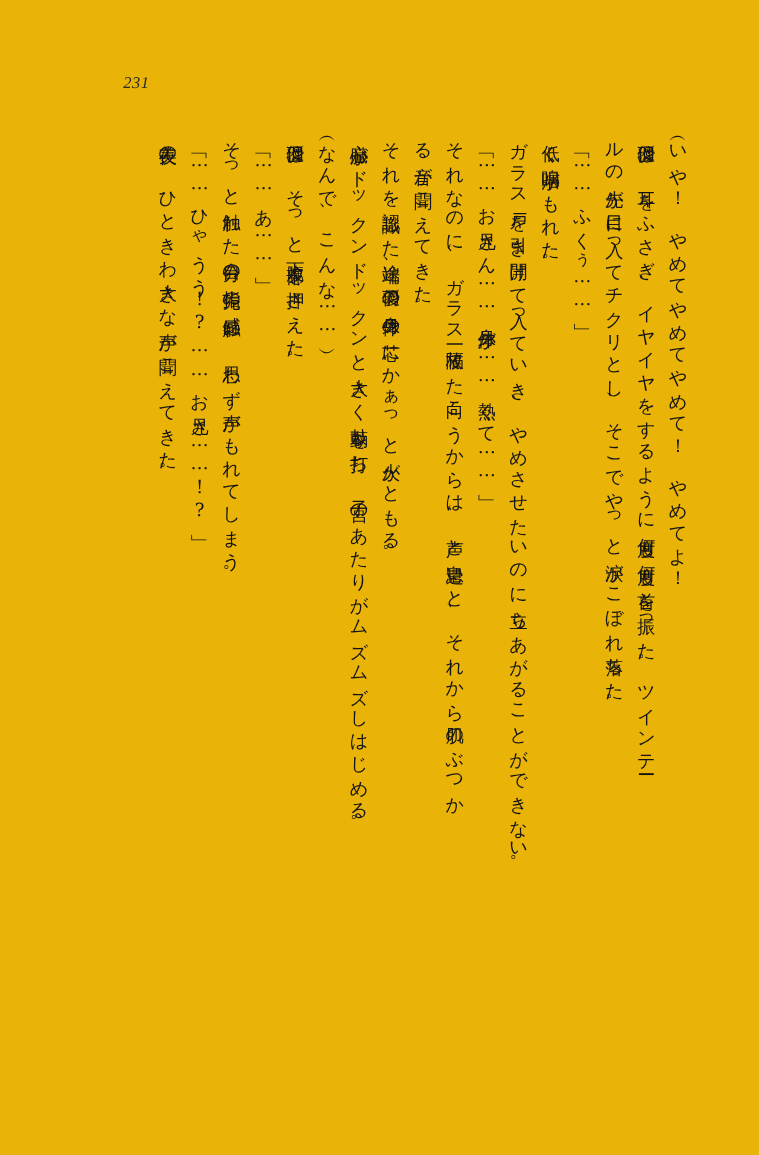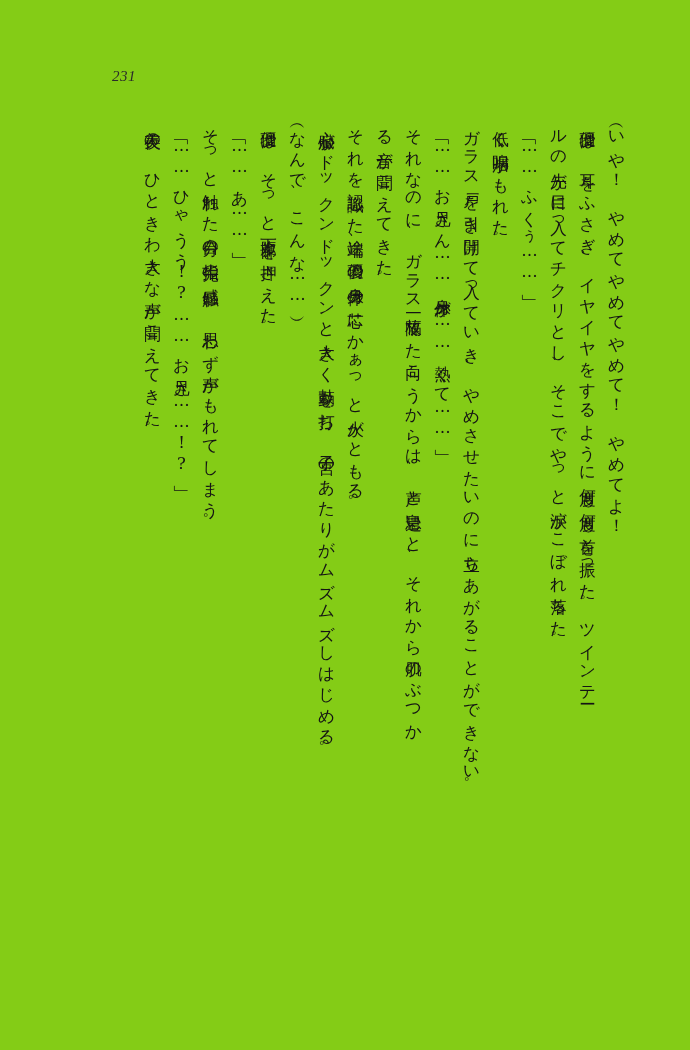--- a/index.html
+++ b/index.html
@@ -11,21 +11,21 @@
     width: 690px;
     height: 1050px;
     font-family: "Liberation Serif", "DejaVu Serif", serif;
     color: #1a1a1a;
     position: relative;
     overflow: hidden;
   }
   .page {
     position: absolute;
     inset: 0;
-    background: #84cc16;
+    background: #eab308;
   }
   
   .page-number {
     position: absolute;
     top: 68px;
     left: 112px;
     font-size: 15px;
     font-style: italic;
     font-family: "Liberation Serif", serif;
     color: #2b2b2b;

